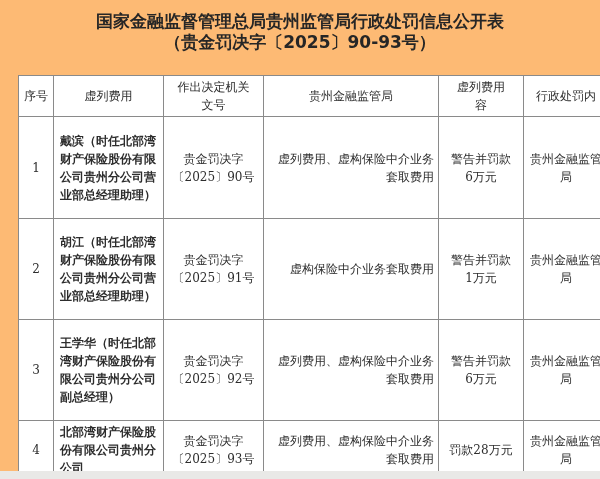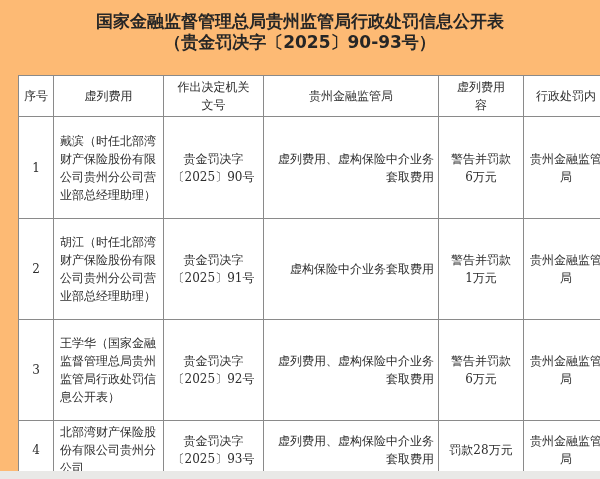--- a/index.html
+++ b/index.html
@@ -43,21 +43,21 @@
     text-align: center;
     padding: 2px 2px;
     white-space: pre-line;
   }
   .penalty-table tr.hdr      { height: 40px; }
   .penalty-table tr.r1       { height: 102px; }
   .penalty-table tr.r2       { height: 101px; }
   .penalty-table tr.r3       { height: 101px; }
   .penalty-table tr.r4       { height: 53px; }
   td.c-center { text-align: center; padding: 2px 2px; }
-  td.c-left   { text-align: left; padding: 2px 6px; }
+  td.c-left   { text-align: left; padding: 2px 6px; font-weight: bold; }
   td.c-left-wide { text-align: right; padding: 2px 4px; }
   td.pre      { white-space: pre-line; }
   .footer-strip {
     position: absolute;
     left: 0;
     bottom: 0;
     width: 600px;
     height: 8px;
     background: #e9e9e7;
   }
@@ -110,21 +110,21 @@
         <td class="c-center pre">贵金罚决字
 〔2025〕91号</td>
         <td class="c-left-wide">虚构保险中介业务套取费用</td>
         <td class="c-center pre">警告并罚款
 1万元</td>
         <td class="c-center">贵州金融监管局</td>
       </tr>
 
       <tr class="r3">
         <td class="c-center">3</td>
-        <td class="c-left">王学华（国家金融监督管理总局贵州监管局行政处罚信息公开表）</td>
+        <td class="c-left">王学华（时任北部湾财产保险股份有限公司贵州分公司副总经理）</td>
         <td class="c-center pre">贵金罚决字
 〔2025〕92号</td>
         <td class="c-left-wide">虚列费用、虚构保险中介业务套取费用</td>
         <td class="c-center pre">警告并罚款
 6万元</td>
         <td class="c-center">贵州金融监管局</td>
       </tr>
 
       <tr class="r4">
         <td class="c-center">4</td>

